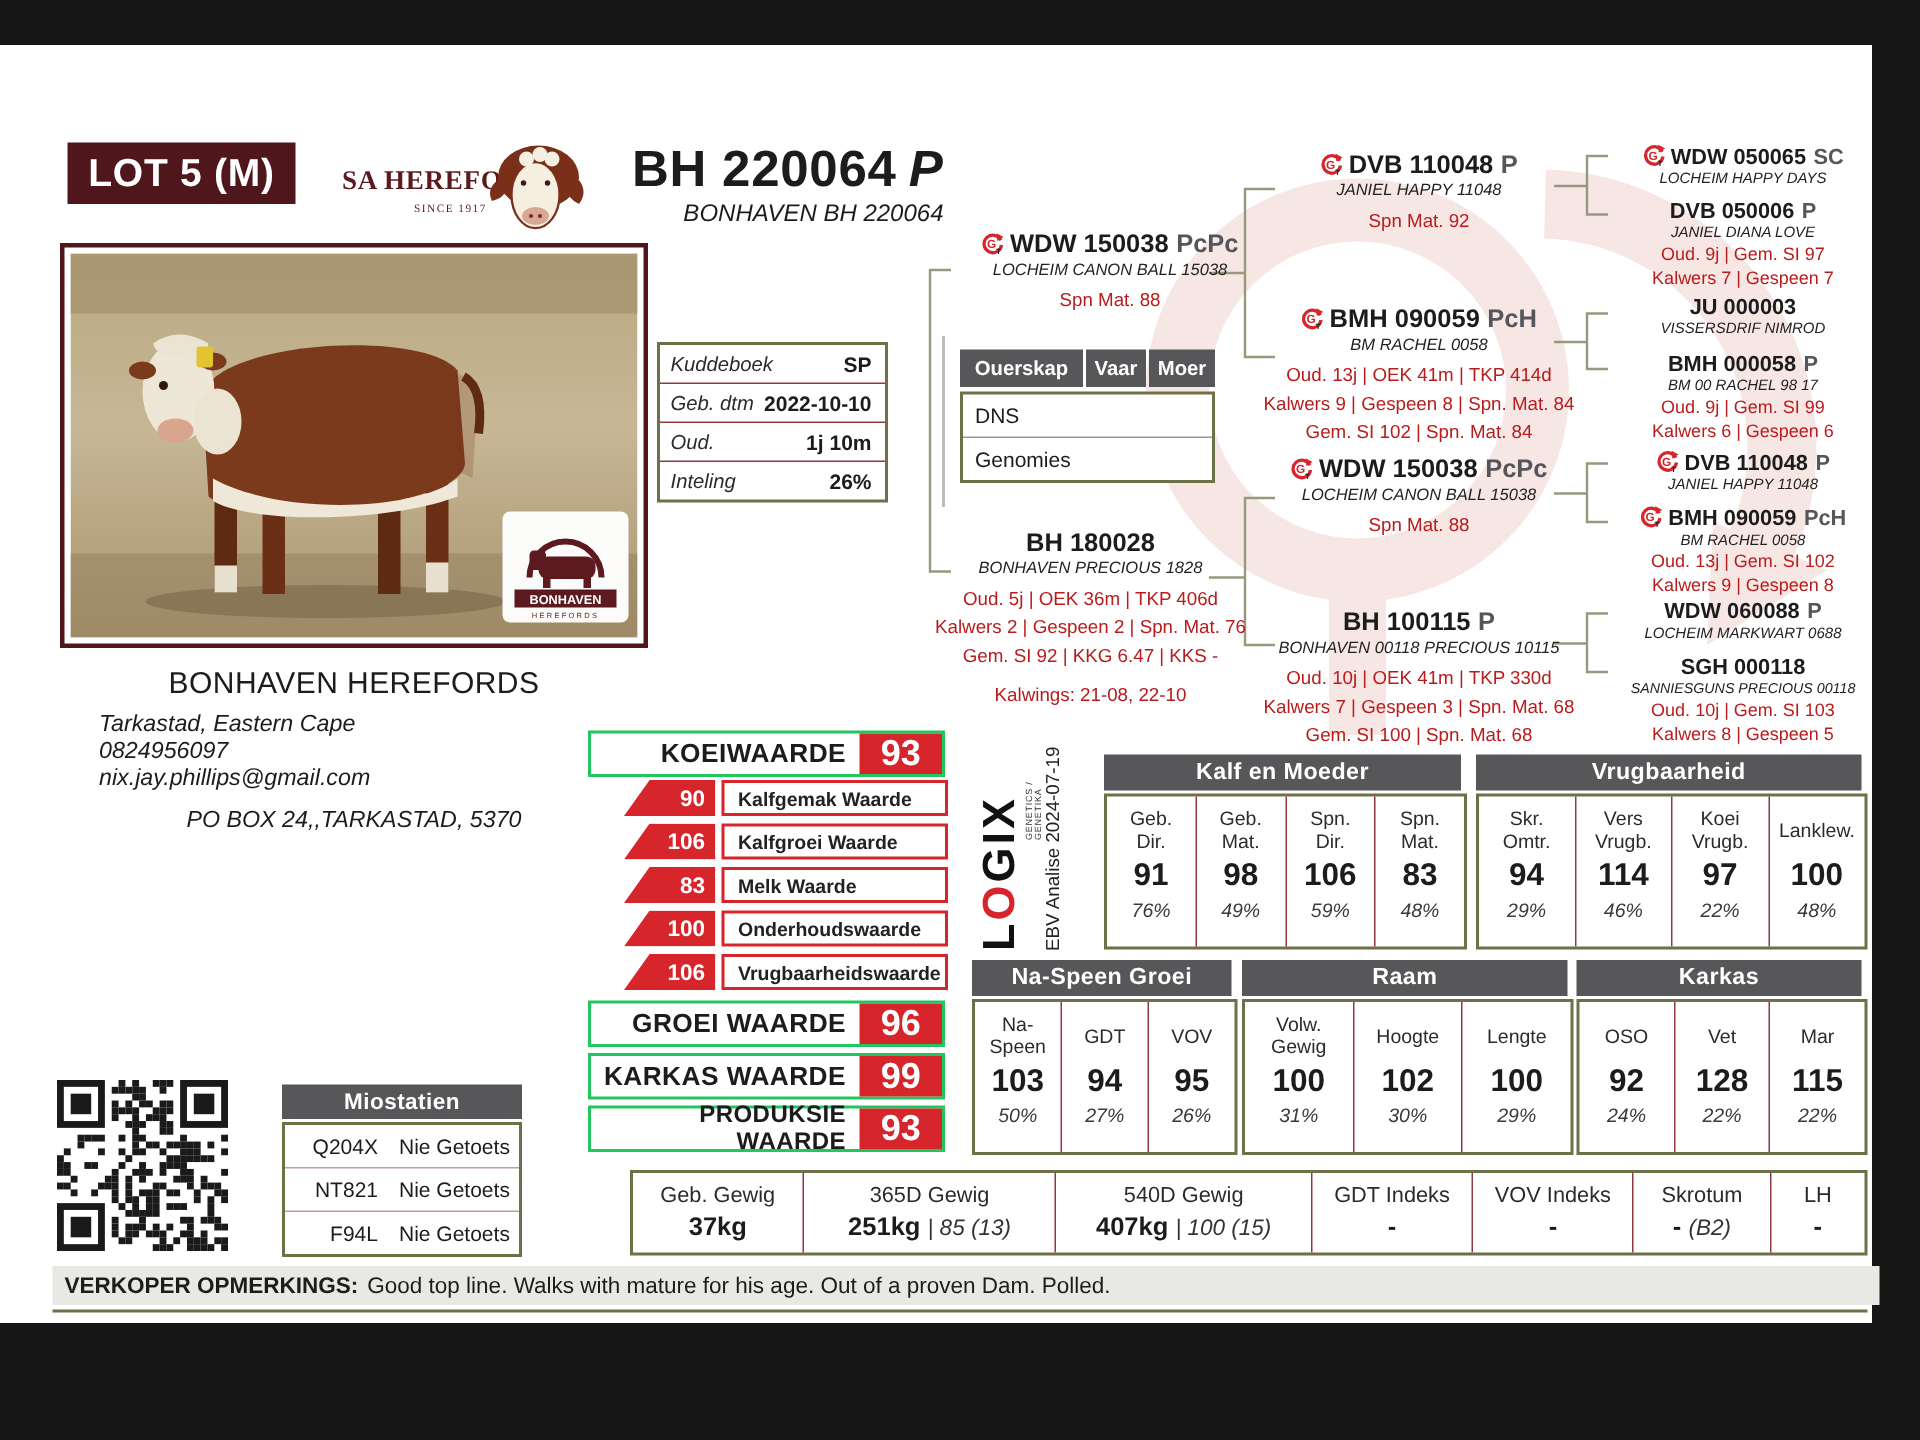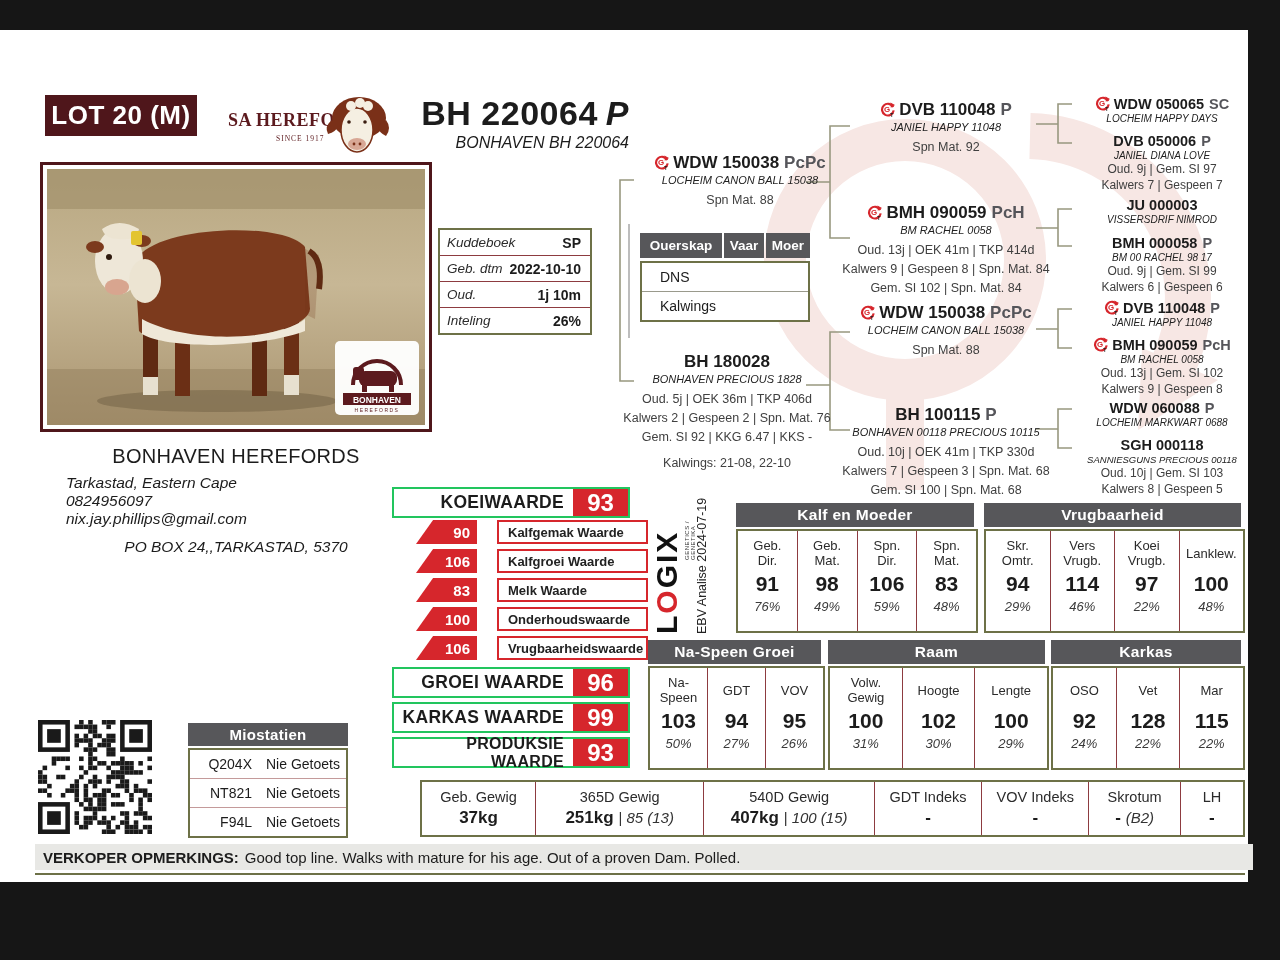--- a/index.html
+++ b/index.html
@@ -32,47 +32,47 @@
   .olive-box{border:2px solid #6d7147;background:#fff}
   .kb-row{display:flex;align-items:center;height:25px;border-top:1.5px solid #8d3b40}
   .kb-row:first-child{border-top:none}
   .kb-l{flex:1;font-style:italic;font-size:13.5px;color:#2b2b2b;padding-left:7px}
   .kb-v{font-weight:bold;font-size:14px;padding-right:9px}
   .thead{background:#57575a;color:#fff;font-weight:bold;font-size:15.5px;
          display:flex;align-items:center;justify-content:center;letter-spacing:.3px}
   .tabs{display:flex;gap:2px}
   .tab{background:#57575a;color:#fff;font-size:13.5px;font-weight:bold;
        display:flex;align-items:center;justify-content:center;height:25px}
-  .pr-row{height:28px;display:flex;align-items:center;padding-left:18px;font-size:14px;
+  .pr-row{height:28px;display:flex;align-items:center;padding-left:8px;font-size:14px;
           border-top:1px solid #9a9a8c}
   .pr-row:first-child{border-top:none}
   
   .ped{text-align:center;z-index:2}
   .ped-id{font-weight:bold;font-size:17px;line-height:19px;white-space:nowrap}
   .ped-tag{margin-left:5px;color:#55555a;font-weight:600}
   .ped-name{font-size:11px;color:#222;margin-top:2px;white-space:nowrap}
-  .ped-line{font-size:12.5px;line-height:16px;color:#404040;margin-top:3px;white-space:nowrap}
+  .ped-line{font-size:12.5px;line-height:16px;color:#b91c1c;margin-top:3px;white-space:nowrap}
   .ped-line.first{margin-top:6px}
   .ped-line.kalw{margin-top:10px}
   .ped.gg .ped-id{font-size:14.5px;line-height:16px}
   .ped.gg .ped-name{font-size:10px;margin-top:1px}
   .ped.gg .ped-line{font-size:12px;line-height:14.5px;margin-top:1px}
   .gicon{display:inline-block;width:15px;height:15px;margin-right:4px;vertical-align:-2px}
   .vdivider{width:1.5px;background:#bdbdbd}
   
   .vw-head{border:2px solid #22c55e;background:#fff;display:flex;height:27px}
   .vw-head-label{flex:1;text-align:right;font-weight:bold;font-size:17.5px;
                  display:flex;align-items:center;justify-content:flex-end;padding-right:9px;letter-spacing:.3px}
   .vw-head-num{width:55px;background:#d6262c;color:#fff;font-weight:bold;font-size:24px;
                display:flex;align-items:center;justify-content:center}
   .vw-row{display:flex;height:24px;margin-bottom:5px}
   .vw-tri{width:54px;background:#d6262c;color:#fff;font-weight:bold;font-size:15px;
           display:flex;align-items:center;justify-content:flex-end;padding-right:7px;
           clip-path:polygon(28% 0,100% 0,100% 100%,0 100%)}
-  .vw-box{width:138px;border:2px solid #d6262c;margin-left:20px;font-size:13px;font-weight:600;
+  .vw-box{width:138px;border:2px solid #d6262c;margin-left:4px;font-size:13px;font-weight:600;
           display:flex;align-items:center;padding-left:9px;background:#fff;color:#222}
   
   .vtext{writing-mode:vertical-rl;transform:rotate(180deg);display:flex;align-items:center}
   .logix-word{font-size:30px;font-weight:bold;letter-spacing:2px;color:#111}
   .logix-o{color:#d6262c}
   .logix-sub{font-size:6px;color:#333;letter-spacing:.5px}
   .logix-analise{font-size:12.5px;color:#222}
   
   .ebv-body{border:2px solid #6d7147;background:#fff;display:flex}
   .ebv-cell{flex:1;display:flex;flex-direction:column;align-items:center;border-left:1.5px solid #8d3b40;min-width:0}
@@ -119,21 +119,21 @@
     <path d="M1072 309 H1058 V348 H1072 M1036 329 H1058"></path>
     <path d="M1072 409 H1058 V448 H1072 M1036 429 H1058"></path>
   </g>
 </svg>
 
 <div class="abs bar" style="left:0;top:0;width:1280px;height:30px"></div>
 <div class="abs bar" style="left:0;top:882px;width:1280px;height:78px"></div>
 <div class="abs bar" style="left:1248px;top:0;width:32px;height:960px"></div>
 <div class="abs" style="left:35px;top:873px;width:1210px;height:2px;background:#6d7147"></div>
 
-<div class="abs lot-badge" style="left:45px;top:95px;width:152px;height:41px">LOT 20 (M)</div>
+<div class="abs lot-badge" style="left:45px;top:95px;width:152px;height:41px">LOT 5 (M)</div>
 
 <div class="abs brand-word" style="left:228px;top:110px">SA HEREFORD</div>
 <div class="abs brand-since" style="left:276px;top:134px">SINCE 1917</div>
 <svg class="abs" style="left:318px;top:90px" width="74" height="70" viewBox="0 0 74 70">
   <ellipse cx="41" cy="28" rx="27" ry="21" fill="#7a3018"></ellipse>
   <path d="M14 30 Q6 36 10 44 Q18 42 20 36 Z" fill="#7a3018"></path>
   <path d="M68 30 Q74 38 68 46 Q60 42 60 36 Z" fill="#7a3018"></path>
   <ellipse cx="39" cy="40" rx="16" ry="22" fill="#f5efe2" stroke="#7a3018" stroke-width="1.5"></ellipse>
   <circle cx="33" cy="16" r="5" fill="#f5efe2"></circle>
     <circle cx="42" cy="13" r="5" fill="#f5efe2"></circle>
@@ -224,21 +224,21 @@
 
 <div class="abs vdivider" style="left:628px;top:224px;height:114px"></div>
 
 <div class="abs tabs" style="left:640px;top:233px;width:170px">
   <div class="tab" style="width:82px">Ouerskap</div>
   <div class="tab" style="width:40px">Vaar</div>
   <div class="tab" style="flex:1">Moer</div>
 </div>
 <div class="abs olive-box" style="left:640px;top:261px;width:166px">
   <div class="pr-row">DNS</div>
-  <div class="pr-row">Kalwings</div>
+  <div class="pr-row">Genomies</div>
 </div>
 
 <div class="abs ped" style="left:628px;top:153px;width:224px">
   <div class="ped-id"><span class="gicon"><svg width="15" height="15" viewBox="0 0 18 18">
           <path d="M15.8 6.2A7 7 0 1 0 16.4 10" fill="none" stroke="#d6262c" stroke-width="2.6"></path>
           <polygon points="12.5,0.5 18,3.5 13,6.8" fill="#d6262c"></polygon>
           <text x="8.5" y="12.5" text-anchor="middle" font-size="9.5" font-weight="bold" fill="#d6262c" font-family="Liberation Sans, sans-serif">G</text>
           <text x="14" y="17.5" text-anchor="middle" font-size="6" font-weight="bold" fill="#222" font-family="Liberation Sans, sans-serif">T</text>
         </svg></span><span>WDW 150038</span><span class="ped-tag">PcPc</span></div>
   <div class="ped-name it">LOCHEIM CANON BALL 15038</div>

